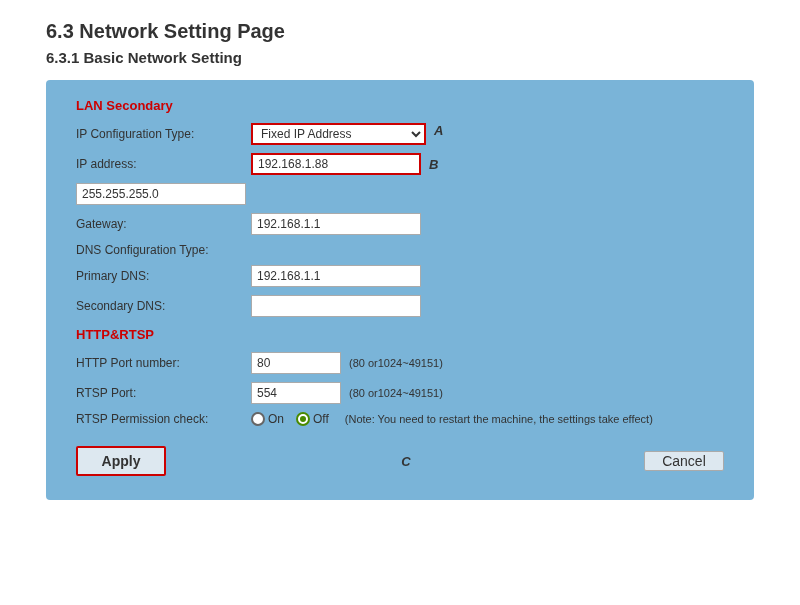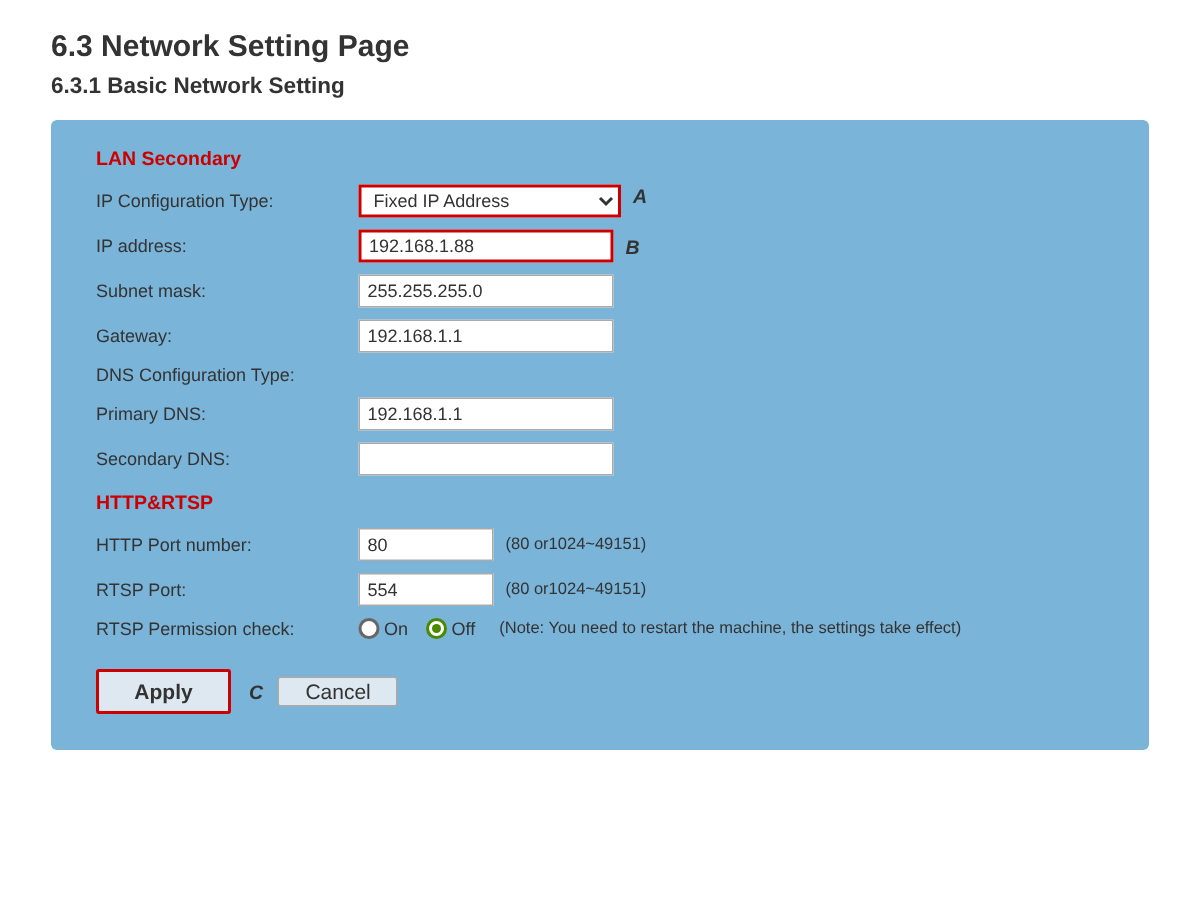--- a/index.html
+++ b/index.html
@@ -5,21 +5,21 @@
     * { box-sizing: border-box; margin: 0; padding: 0; }
     body {
       font-family: Arial, sans-serif;
       font-size: 13px;
       background: #fff;
       color: #333;
       width: 800px;
       min-height: 605px;
     }
     .page-container {
-      padding: 20px 34px;
+      padding: 20px 46px;
     }
     .main-title {
       font-size: 20px;
       font-weight: bold;
       color: #333;
       margin-bottom: 6px;
     }
     .sub-title {
       font-size: 15px;
       font-weight: bold;
@@ -130,21 +130,21 @@
       border-radius: 50%;
       background: #4a8a00;
     }
     .note-text {
       font-size: 11px;
       color: #333;
       margin-left: 4px;
     }
     .button-row {
       display: flex;
-      justify-content: flex-start;
+      justify-content: space-between;
       align-items: center;
       margin-top: 20px;
       gap: 10px;
       position: relative;
     }
     .btn-apply {
       width: 90px;
       height: 30px;
       background: #dde8f0;
       border: 2px solid #cc0000;
@@ -203,21 +203,20 @@
 
     <div class="form-row">
       <div class="form-label">IP address:</div>
       <div style="display:flex;align-items:center;">
         <input type="text" class="form-input form-input-text input-outlined" value="192.168.1.88" style="">
         <span class="annotation-label">B</span>
       </div>
     </div>
 
     <div class="form-row">
-      <div class="form-label">Subnet mask:</div>
       <input type="text" class="form-input form-input-text" value="255.255.255.0" style="">
     </div>
 
     <div class="form-row">
       <div class="form-label">Gateway:</div>
       <input type="text" class="form-input form-input-text" value="192.168.1.1" style="">
     </div>
 
     <div class="form-row">
       <div class="form-label">DNS Configuration Type:</div>

